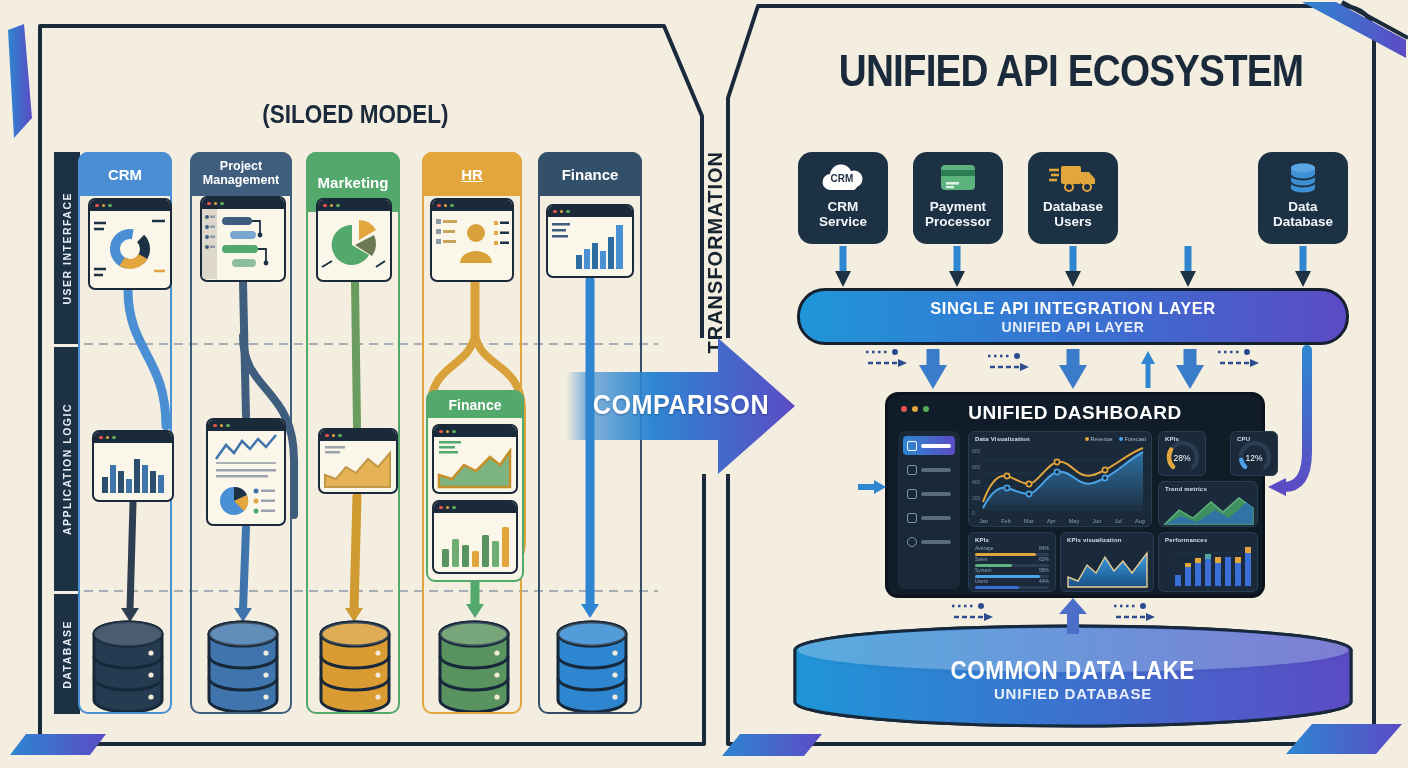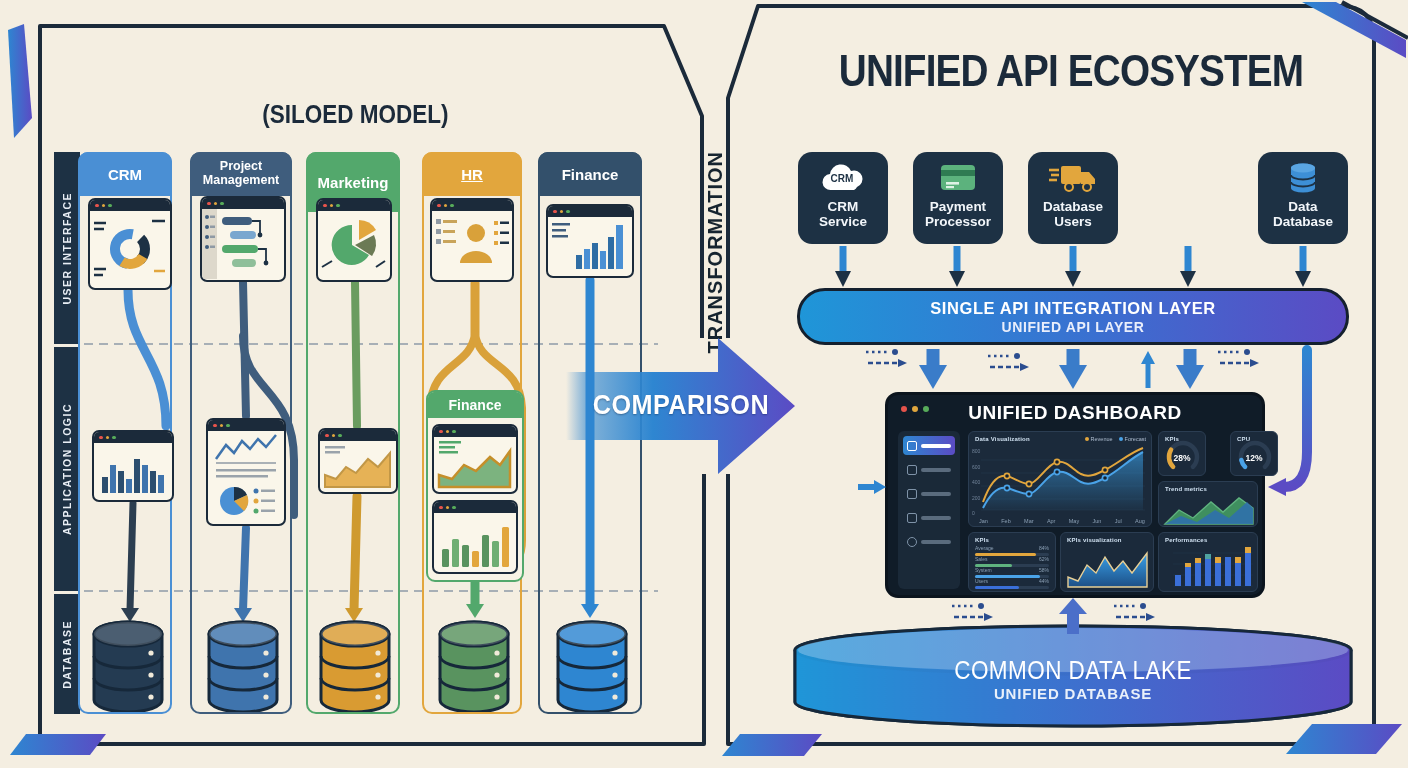--- a/index.html
+++ b/index.html
@@ -52,28 +52,28 @@
   .side-item.active .side-line{background:#fff;width:30px;}
   .side-ic{width:8px;height:8px;border:1.3px solid #7f93a8;border-radius:2px;flex:0 0 auto;}
   .side-item.active .side-ic{border-color:#fff;}
   .panel{position:absolute;background:#1b2a3b;border:1px solid #2b3d52;border-radius:6px;box-sizing:border-box;}
   .p-title{position:absolute;left:6px;top:4px;font-size:6px;font-weight:700;color:#cfe0f0;letter-spacing:.2px;}
   .legend{position:absolute;right:5px;top:4px;display:flex;gap:6px;}
   .legend span{display:flex;align-items:center;gap:2px;font-size:5.5px;color:#aebdd0;}
   .ldot{width:4px;height:4px;border-radius:50%;display:inline-block;}
   .months{position:absolute;left:10px;right:6px;bottom:2px;display:flex;justify-content:space-between;font-size:5.5px;color:#8ba0b5;}
   .yticks{position:absolute;left:3px;top:16px;bottom:10px;display:flex;flex-direction:column;justify-content:space-between;font-size:5px;color:#718399;}
-  .gauge-val{position:absolute;left:0;top:21px;width:100%;text-align:center;color:#fff;font-size:8.5px;font-weight:700;}
+  .gauge-val{position:absolute;left:0;top:21px;width:100%;text-align:center;color:#fff;font-size:8.5px;font-weight:400;}
   .kpi-row{position:absolute;left:6px;right:6px;}
   .kpi-lab{display:flex;justify-content:space-between;font-size:5px;color:#8ba0b5;margin-bottom:1.5px;}
   .kpi-track{height:3.5px;border-radius:2px;background:#2b3d52;}
   .kpi-fill{height:3.5px;border-radius:2px;}
   
   .lake-text{position:absolute;left:795px;top:656px;width:556px;text-align:center;z-index:3;}
-  .lake-l1{color:#fff;font-weight:400;font-size:25px;letter-spacing:.5px;}
+  .lake-l1{color:#fff;font-weight:700;font-size:25px;letter-spacing:.5px;}
   .lake-l2{color:#e9f0fa;font-weight:700;font-size:15px;letter-spacing:.8px;}
 </style>
 </head>
 <body>
 
 <div class="stage">
 
   <svg class="abs" style="left:0;top:0;z-index:0;" width="1408" height="768" viewBox="0 0 1408 768">
     <defs>
       <linearGradient id="accg" x1="0" y1="0" x2="1" y2="0">

